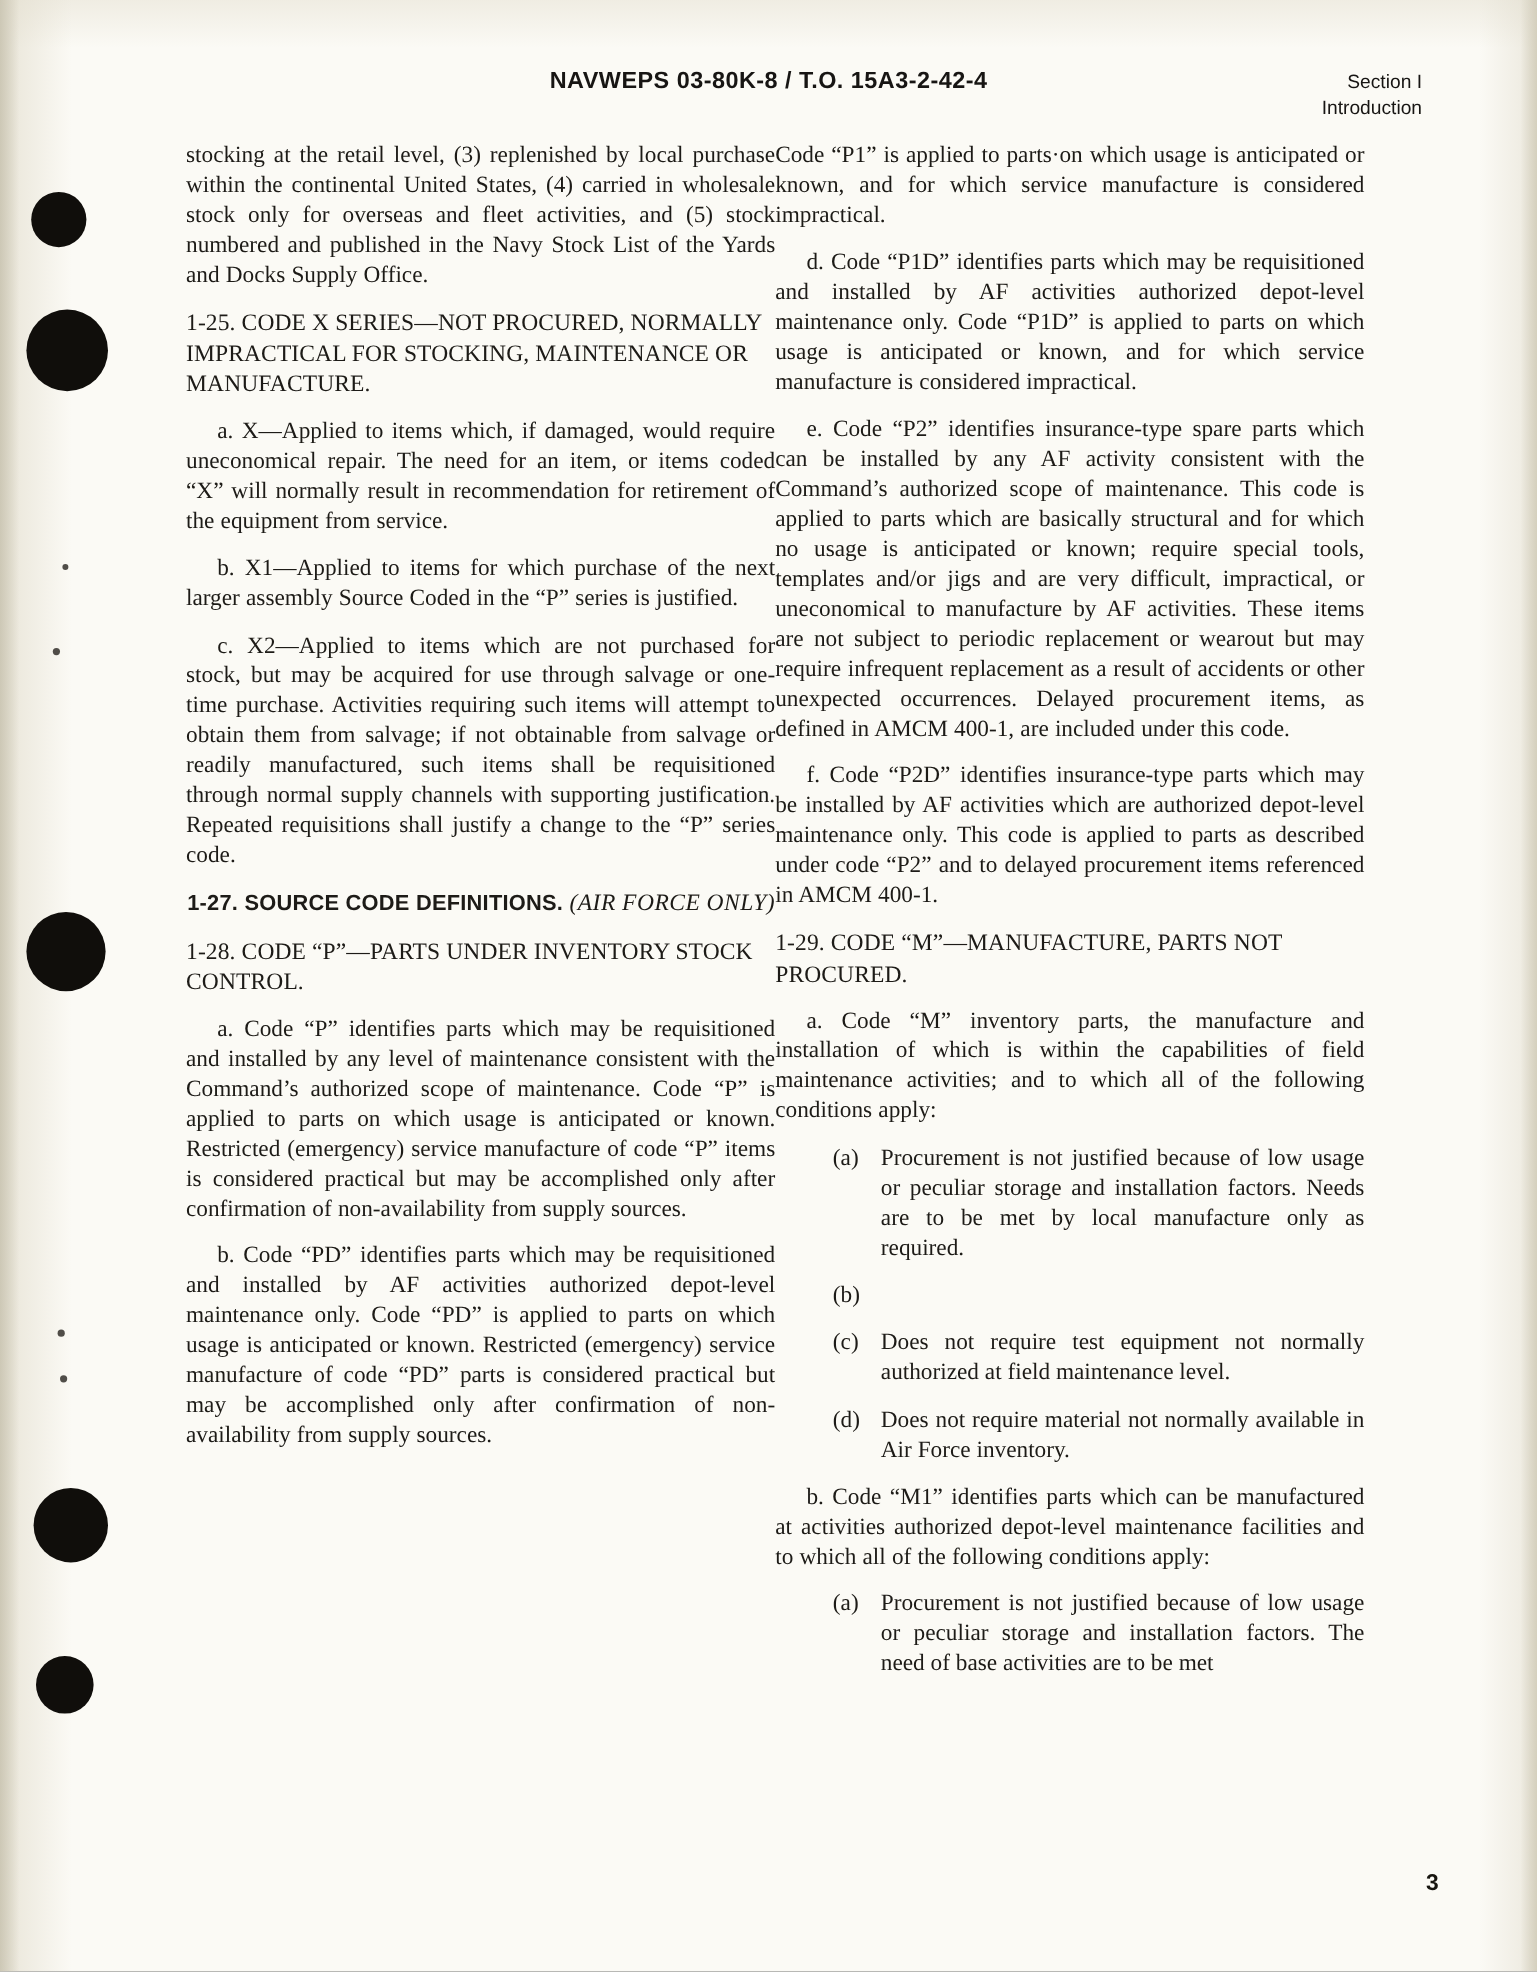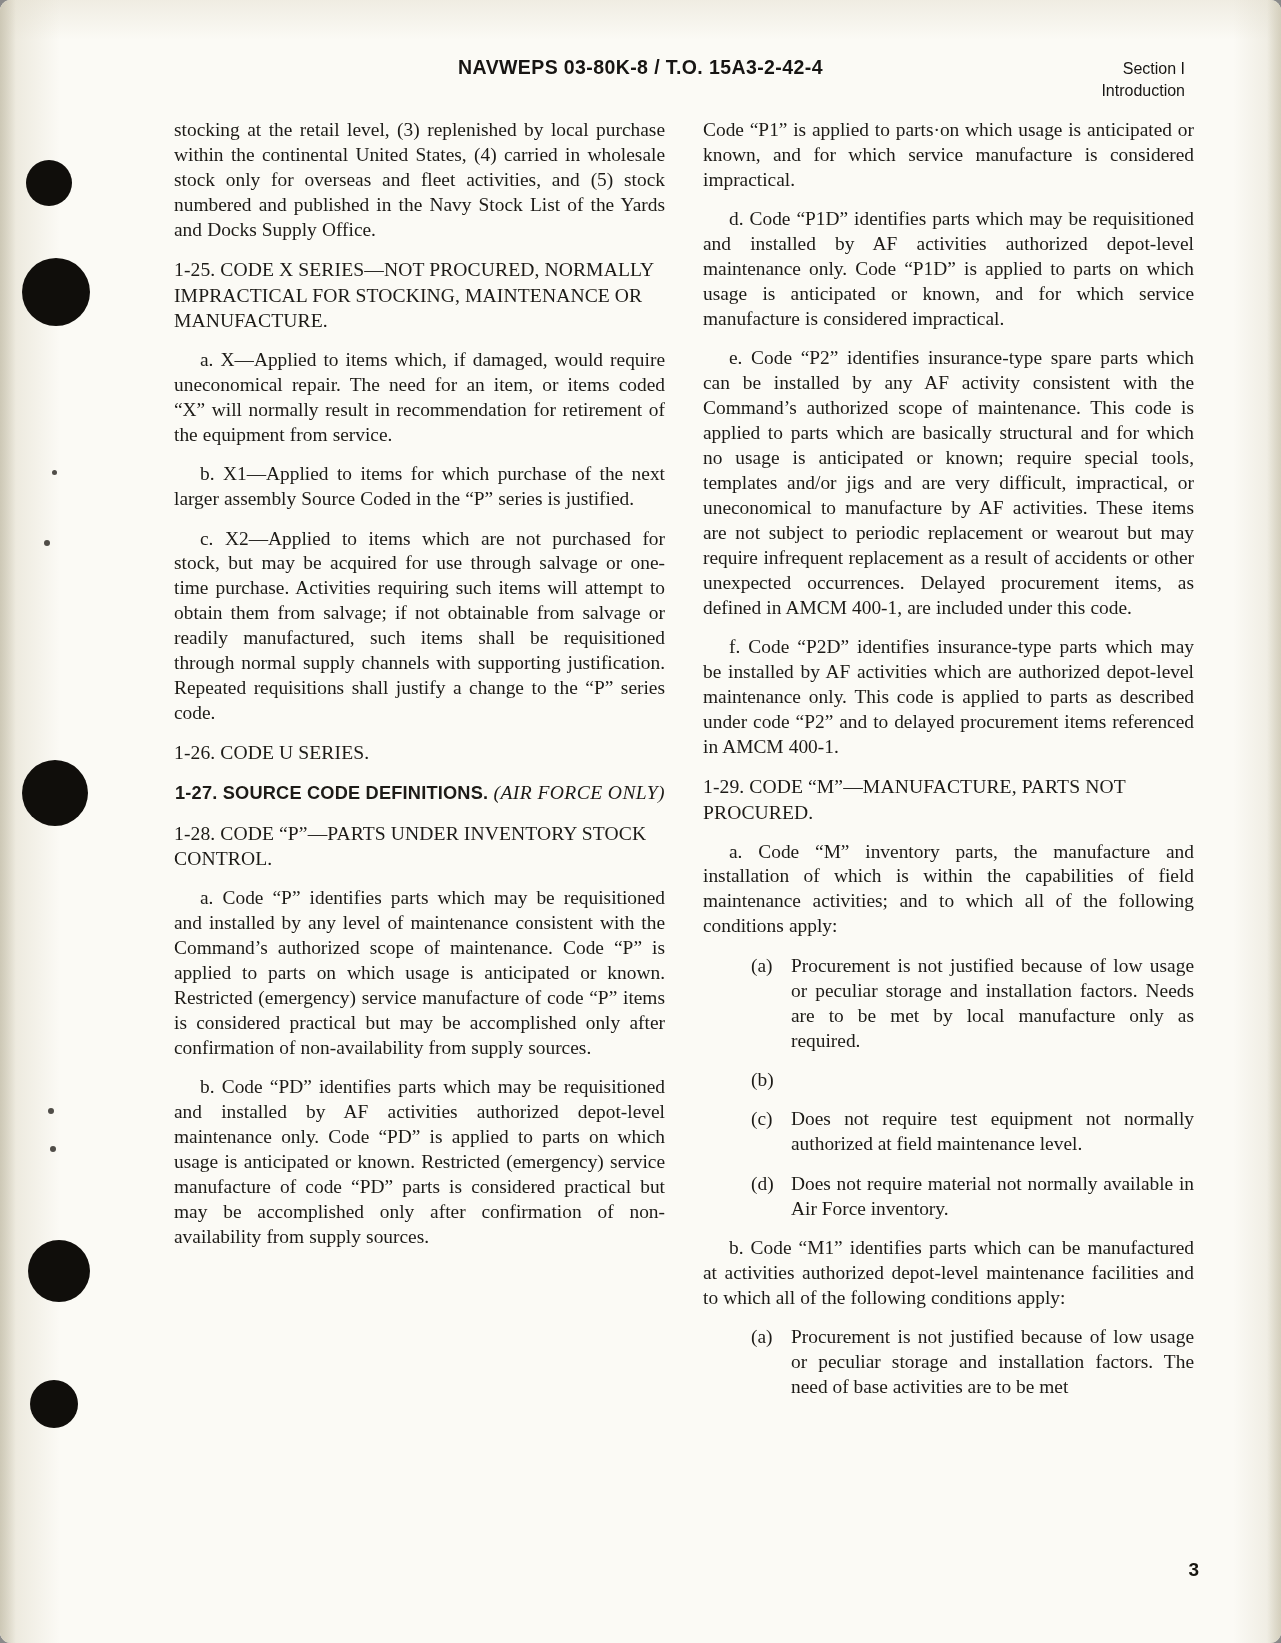--- a/index.html
+++ b/index.html
@@ -9,21 +9,20 @@
   }
   .page {
     position: relative;
     width: 1281px;
     height: 1643px;
     margin: 0 auto;
     background: #fbfaf5;
     overflow: hidden;
     font-family: "Liberation Serif", "DejaVu Serif", serif;
     color: #1d1b17;
-    border-radius: 11px;
   }
   
   .paper-tone {
     position: absolute;
     inset: 0;
     background:
       linear-gradient(90deg, rgba(226,221,205,.75) 0px, rgba(250,248,241,0) 60px),
       linear-gradient(270deg, rgba(222,217,201,.55) 0px, rgba(250,248,241,0) 48px),
       linear-gradient(180deg, rgba(228,223,208,.5) 0px, rgba(250,248,241,0) 40px);
     pointer-events: none;
@@ -80,22 +79,20 @@
     color: #171513;
   }
 
   
   .columns {
     position: absolute;
     left: 155px;
     top: 118px;
     width: 1020px;
     display: flex;
-    gap: 38px;
-    margin-left: 19px;
   }
   .col {
     width: 491px;
   }
 
   p.body {
     margin: 0 0 14.5px 0;
     font-size: 19.4px;
     line-height: 1.285;
     text-align: justify;
@@ -197,21 +194,20 @@
     </div>
   </div>
 
   <div class="columns">
     <div class="col" id="left-col">
         <p class="body noindent">stocking at the retail level, (3) replenished by local purchase within the continental United States, (4) carried in wholesale stock only for overseas and fleet activities, and (5) stock numbered and published in the Navy Stock List of the Yards and Docks Supply Office.</p>
         <p class="heading">1-25. CODE X SERIES—NOT PROCURED, NORMALLY IMPRACTICAL FOR STOCKING, MAINTENANCE OR MANUFACTURE.</p>
         <p class="body">a. X—Applied to items which, if damaged, would require uneconomical repair. The need for an item, or items coded “X” will normally result in recommendation for retirement of the equipment from service.</p>
         <p class="body">b. X1—Applied to items for which purchase of the next larger assembly Source Coded in the “P” series is justified.</p>
         <p class="body">c. X2—Applied to items which are not purchased for stock, but may be acquired for use through salvage or one-time purchase. Activities requiring such items will attempt to obtain them from salvage; if not obtainable from salvage or readily manufactured, such items shall be requisitioned through normal supply channels with supporting justification. Repeated requisitions shall justify a change to the “P” series code.</p>
-        <p class="heading">1-26. CODE U SERIES.</p>
         <p class="heading-sans"><span>1-27. SOURCE CODE DEFINITIONS.</span><span class="italic-serif"> (AIR FORCE ONLY)</span></p>
         <p class="heading">1-28. CODE “P”—PARTS UNDER INVENTORY STOCK CONTROL.</p>
         <p class="body">a. Code “P” identifies parts which may be requisitioned and installed by any level of maintenance consistent with the Command’s authorized scope of maintenance. Code “P” is applied to parts on which usage is anticipated or known. Restricted (emergency) service manufacture of code “P” items is considered practical but may be accomplished only after confirmation of non-availability from supply sources.</p>
         <p class="body">b. Code “PD” identifies parts which may be requisitioned and installed by AF activities authorized depot-level maintenance only. Code “PD” is applied to parts on which usage is anticipated or known. Restricted (emergency) service manufacture of code “PD” parts is considered practical but may be accomplished only after confirmation of non-availability from supply sources.</p>
       </div>
     <div class="col" id="right-col">
         <p class="body noindent">Code “P1” is applied to parts·on which usage is anticipated or known, and for which service manufacture is considered impractical.</p>
         <p class="body">d. Code “P1D” identifies parts which may be requisitioned and installed by AF activities authorized depot-level maintenance only. Code “P1D” is applied to parts on which usage is anticipated or known, and for which service manufacture is considered impractical.</p>
         <p class="body">e. Code “P2” identifies insurance-type spare parts which can be installed by any AF activity consistent with the Command’s authorized scope of maintenance. This code is applied to parts which are basically structural and for which no usage is anticipated or known; require special tools, templates and/or jigs and are very difficult, impractical, or uneconomical to manufacture by AF activities. These items are not subject to periodic replacement or wearout but may require infrequent replacement as a result of accidents or other unexpected occurrences. Delayed procurement items, as defined in AMCM 400-1, are included under this code.</p>
         <p class="body">f. Code “P2D” identifies insurance-type parts which may be installed by AF activities which are authorized depot-level maintenance only. This code is applied to parts as described under code “P2” and to delayed procurement items referenced in AMCM 400-1.</p>

